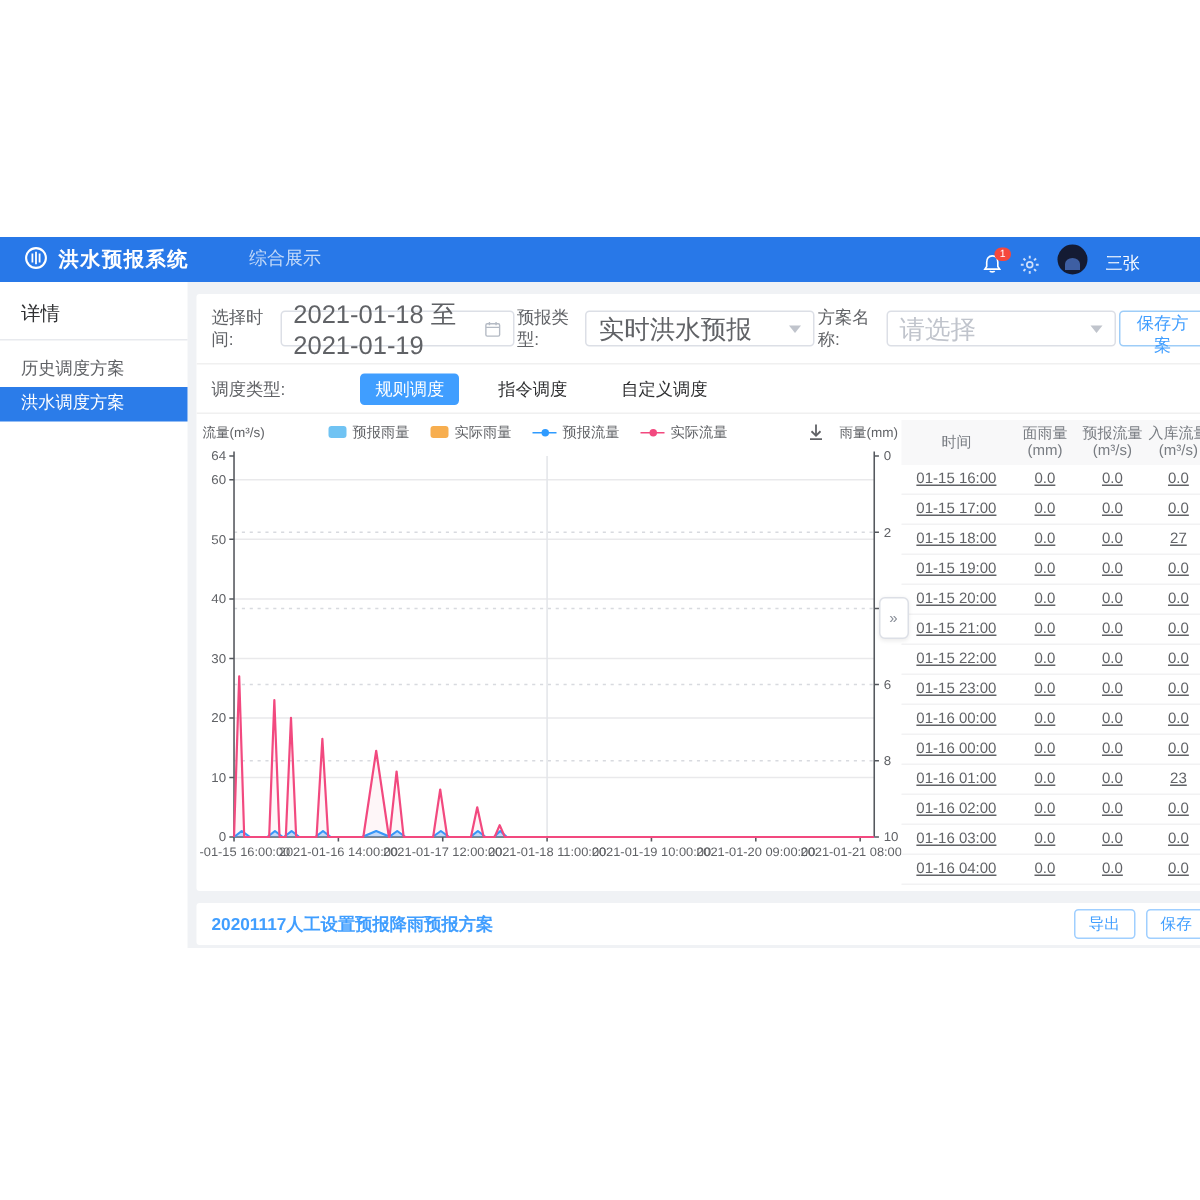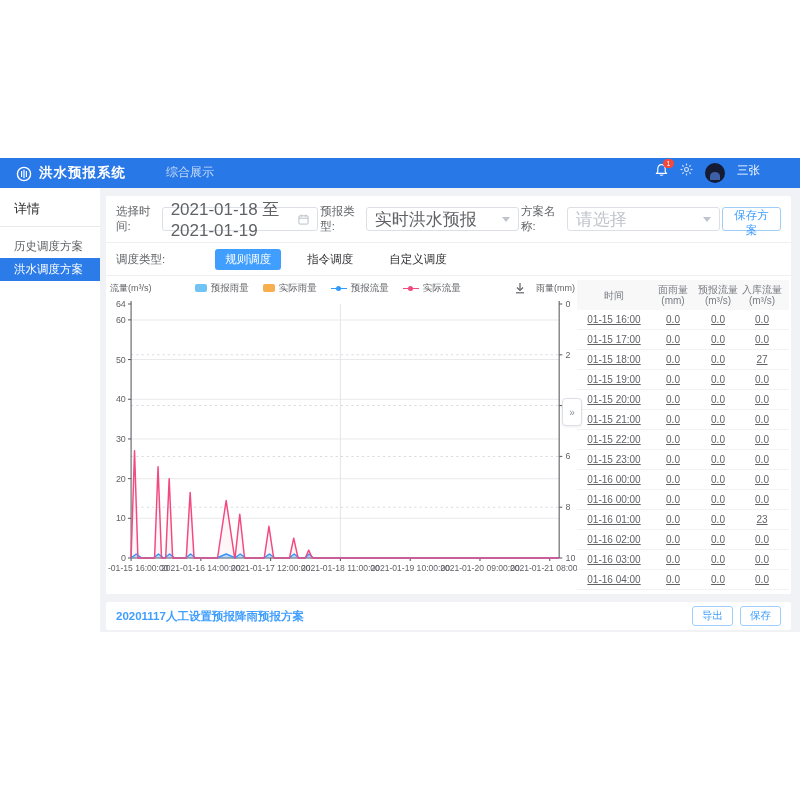--- a/index.html
+++ b/index.html
@@ -1,36 +1,36 @@
 <!DOCTYPE html>
 <html><head>
 <meta charset="utf-8">
 <style>
   html,body{margin:0;padding:0;background:#fff;}
   .page{position:relative;width:800px;height:800px;background:#fff;overflow:hidden;
         font-family:"Liberation Sans", sans-serif;color:#606266;}
   
   .navbar{position:absolute;top:158px;left:0;width:800px;height:30px;background:#2878E8;
           display:flex;align-items:center;}
-  .brand{display:flex;align-items:flex-end;margin-left:16px;gap:7px;}
+  .brand{display:flex;align-items:flex-start;margin-left:16px;gap:7px;}
   .brand-title{color:#fff;font-size:13.5px;font-weight:bold;letter-spacing:1px;}
   .nav-menu{display:flex;margin-left:28px;height:30px;flex-direction:column;}
   .nav-item{color:rgba(255,255,255,0.72);font-size:12px;line-height:28px;padding:0 12px;height:28px;
             cursor:pointer;border-bottom:2px solid transparent;}
   .nav-item.active{color:#fff;font-weight:bold;border-bottom:2px solid #fff;}
-  .nav-right{margin-left:auto;margin-right:40px;display:flex;align-items:flex-start;gap:12px;}
+  .nav-right{margin-left:auto;margin-right:40px;display:flex;align-items:flex-end;gap:12px;}
   .bell-wrap{position:relative;display:flex;}
   .badge{position:absolute;top:-4px;right:-6px;background:#f5483c;color:#fff;font-size:7px;
          min-width:9px;height:9px;line-height:9px;text-align:center;border-radius:5px;padding:0 1px;}
   .avatar{width:20px;height:20px;border-radius:50%;background:#141b33;position:relative;overflow:hidden;}
   .avatar:after{content:"";position:absolute;left:5px;top:9px;width:10px;height:8px;border-radius:50% 50% 0 0;background:#3e5fa3;}
   .username{color:#fff;font-size:11.5px;}
   
   .content{position:absolute;top:188px;left:0;width:800px;height:444px;display:flex;background:#f0f2f5;}
-  .sidebar{width:100px;background:#fff;flex-shrink:0;}
+  .sidebar{width:125px;background:#fff;flex-shrink:0;}
   .side-title{font-size:13px;color:#303133;padding:12px 14px 8px;}
   .side-divider{border-bottom:1px solid #e8eaee;margin:0 0 8px 0;}
   .side-item{font-size:11.5px;color:#606266;height:23px;line-height:23px;padding-left:14px;cursor:pointer;}
   .side-item.active{background:#2B7CE9;color:#fff;}
   .main{flex:1;padding:8px 9px 0 6px;}
   .card{background:#fff;border-radius:2px;}
   .main-card{height:398px;overflow:hidden;}
   
   .filter-row{display:flex;align-items:center;padding:8px 10px;border-bottom:1px solid #f0f0f0;}
   .f-label{font-size:11.5px;color:#606266;margin-right:6px;}

